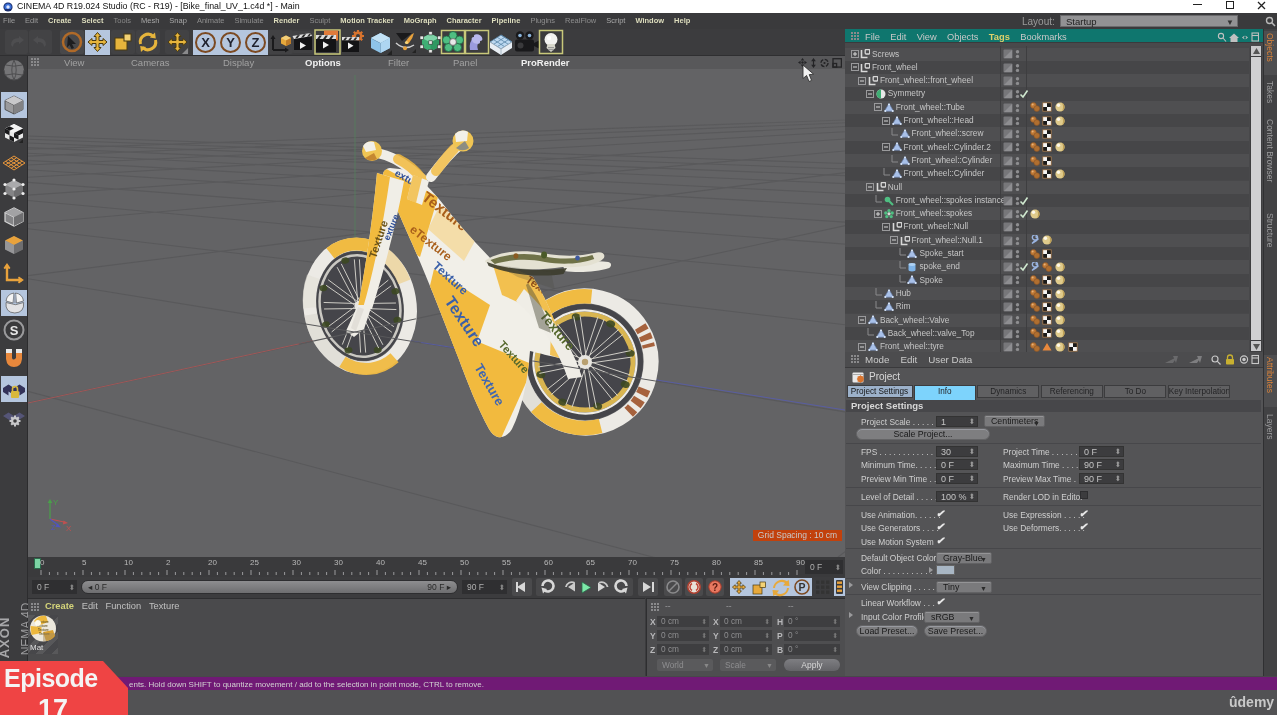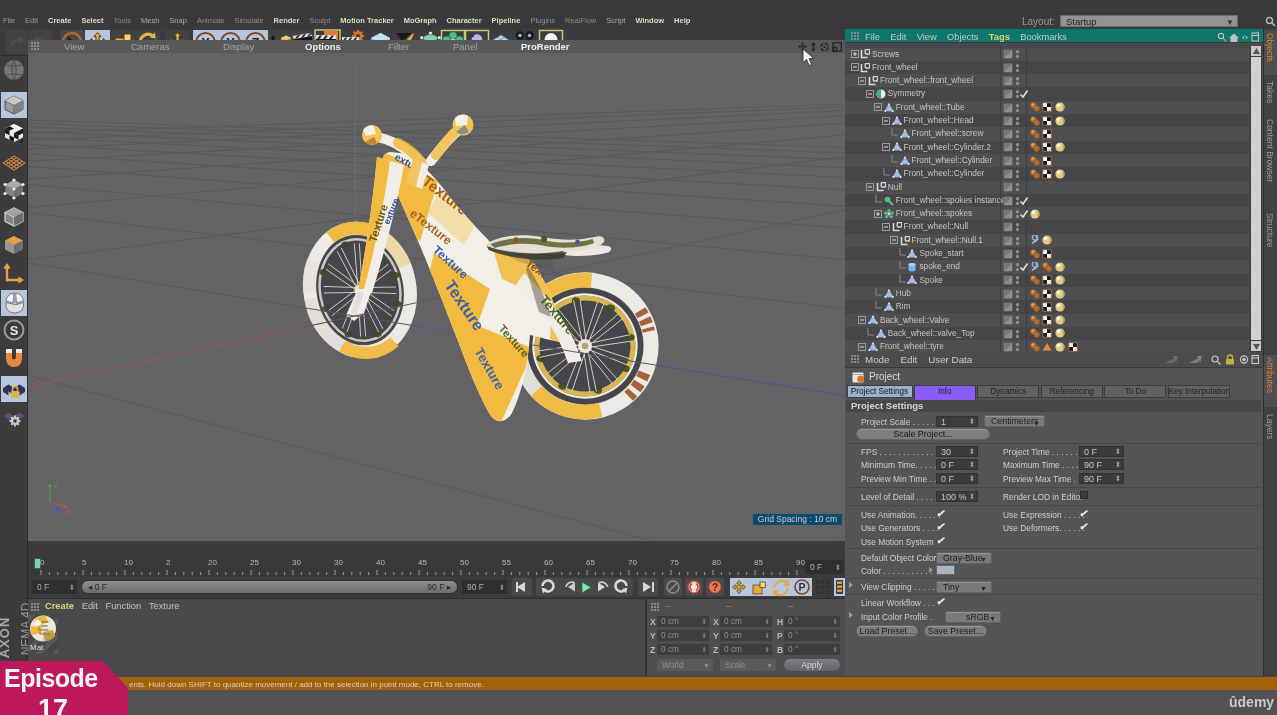--- a/index.html
+++ b/index.html
@@ -2,20 +2,33 @@
 <html><head><meta charset="utf-8"><style>
 html,body{margin:0;padding:0;width:1277px;height:715px;overflow:hidden;background:#3c3c3e;
 font-family:"Liberation Sans",sans-serif;-webkit-font-smoothing:antialiased}
 *{box-sizing:border-box}
 .abs{position:absolute}
 #root{position:relative;width:1277px;height:715px}
 </style></head>
 <body>
 <div id="root">
 
+<div class="abs" id="titlebar" style="left:0;top:0;width:1277px;height:13px;background:#ffffff;">
+ <svg class="abs" style="left:3px;top:2px" width="10" height="10" viewBox="0 0 10 10">
+        <circle cx="5" cy="5" r="4.6" fill="#1b2f6e"></circle>
+        <path d="M2 7 A3.4 3.4 0 0 1 5 1.6 A3.4 3.4 0 0 1 8 7z" fill="#3a6fd8"></path>
+        <circle cx="5" cy="5" r="1.7" fill="#dfe8ff"></circle>
+      </svg>
+ <div class="abs" style="left:17px;top:0px;height:13px;line-height:13px;font-size:8.8px;color:#111">CINEMA 4D R19.024 Studio (RC - R19) - [Bike_final_UV_1.c4d *] - Main</div>
+ <div class="abs" style="left:1193px;top:4px;width:9px;height:1px;background:#222"></div>
+ <div class="abs" style="left:1226px;top:1px;width:8px;height:8px;border:1.2px solid #222"></div>
+ <svg class="abs" style="left:1257px;top:1px" width="9" height="9" viewBox="0 0 9 9">
+        <path d="M1 1 L8 8 M8 1 L1 8" stroke="#222" stroke-width="1.3"></path>
+      </svg>
+</div>
 
 <div class="abs" id="menubar" style="left:0;top:13px;width:1277px;height:16px;background:#3a3a3c;">
  <div class="abs" style="left:3px;top:0;height:16px;line-height:16px;font-size:7.5px;white-space:nowrap">
   <span style="color:#9b9b9b">File</span><span style="width:10px;display:inline-block"></span><span style="color:#9b9b9b">Edit</span><span style="width:10px;display:inline-block"></span><b style="color:#dedebe">Create</b><span style="width:10px;display:inline-block"></span><b style="color:#dedebe">Select</b><span style="width:10px;display:inline-block"></span><span style="color:#888">Tools</span><span style="width:10px;display:inline-block"></span><span style="color:#a8a8a8">Mesh</span><span style="width:10px;display:inline-block"></span><span style="color:#a8a8a8">Snap</span><span style="width:10px;display:inline-block"></span><span style="color:#8e8e8e">Animate</span><span style="width:10px;display:inline-block"></span><span style="color:#8e8e8e">Simulate</span><span style="width:10px;display:inline-block"></span><b style="color:#dedebe">Render</b><span style="width:10px;display:inline-block"></span><span style="color:#8e8e8e">Sculpt</span><span style="width:10px;display:inline-block"></span><b style="color:#dedebe">Motion Tracker</b><span style="width:10px;display:inline-block"></span><b style="color:#dedebe">MoGraph</b><span style="width:10px;display:inline-block"></span><b style="color:#dedebe">Character</b><span style="width:10px;display:inline-block"></span><b style="color:#dedebe">Pipeline</b><span style="width:10px;display:inline-block"></span><span style="color:#8e8e8e">Plugins</span><span style="width:10px;display:inline-block"></span><span style="color:#8e8e8e">RealFlow</span><span style="width:10px;display:inline-block"></span><span style="color:#a8a8a8">Script</span><span style="width:10px;display:inline-block"></span><b style="color:#dedebe">Window</b><span style="width:10px;display:inline-block"></span><b style="color:#dedebe">Help</b>
  </div>
  <div class="abs" style="left:1022px;top:3px;font-size:10px;color:#9b9b9b">Layout:</div>
  <div class="abs" style="left:1060px;top:2px;width:178px;height:12px;background:#929294;border:1px solid #6a6a6c;color:#1e1e1e;font-size:9.5px;line-height:11px;padding-left:5px">Startup<span style="position:absolute;right:3px;top:1px;color:#333;font-size:8px">▼</span></div>
 
 </div>
 
@@ -287,21 +300,21 @@
               <path d="M12 7.5 v11 M6.5 13 h11 M8.2 9.2 l7.6 7.6 M15.8 9.2 l-7.6 7.6"></path>
             </g>
           </g>
   <circle cx="12" cy="13" r="1.8" fill="#3c3c3e"></circle>
  </g>
 </svg>
 <div class="abs" style="left:-16px;top:574px;transform:rotate(-90deg);transform-origin:center;white-space:nowrap;color:#a8a8aa;font-size:13px;font-weight:bold;letter-spacing:1px">AXON</div>
 <div class="abs" style="left:0px;top:566px;transform:rotate(-90deg);transform-origin:center;white-space:nowrap;color:#9a9a9c;font-size:12px">NEMA 4D</div>
 </div>
 
-<div class="abs" id="viewport" style="left:28px;top:40px;width:817px;height:501px;background:#636365;overflow:hidden">
+<div class="abs" id="viewport" style="left:28px;top:56px;width:817px;height:501px;background:#636365;overflow:hidden">
 <div class="abs" style="left:0;top:0;width:817px;height:13px;background:#58585a">
  <svg class="abs" style="left:3px;top:2px" width="9" height="9">
           <g fill="#8a8a8c">
             <rect x="0" y="0" width="2" height="2"></rect>
             <rect x="3" y="0" width="2" height="2"></rect>
             <rect x="6" y="0" width="2" height="2"></rect>
             <rect x="0" y="3" width="2" height="2"></rect>
             <rect x="3" y="3" width="2" height="2"></rect>
             <rect x="6" y="3" width="2" height="2"></rect>
             <rect x="0" y="6" width="2" height="2"></rect>
@@ -462,21 +475,21 @@
           <path d="M0 -20 l-2.4 4 4.8 0z" fill="#4aa04a"></path>
   <text x="3" y="-14" font-size="8" fill="#4aa04a" font-family="Liberation Sans,sans-serif">Y</text>
   <path d="M0 0 L14 3" stroke="#c05050" stroke-width="1.2"></path>
           <path d="M18 4 l-4.5 -2.6 -0.6 4.2z" fill="#c05050"></path>
   <text x="16" y="12" font-size="8" fill="#c05050" font-family="Liberation Sans,sans-serif">X</text>
   <path d="M0 0 L8 6" stroke="#5055c0" stroke-width="1.2"></path>
           <path d="M11 8.5 l-3.4 -4 -2.2 3.2z" fill="#5055c0"></path>
   <text x="1" y="11" font-size="7" fill="#5055c0" font-family="Liberation Sans,sans-serif">Z</text>
  </g>
 </svg>
-<div class="abs" style="left:725px;top:474px;width:89px;height:11px;background:#0c4a6e;color:#c8c8c8;font-size:8.5px;line-height:11px;text-align:center">Grid Spacing : 10 cm</div>
+<div class="abs" style="left:725px;top:474px;width:89px;height:11px;background:#c2410c;color:#c8c8c8;font-size:8.5px;line-height:11px;text-align:center">Grid Spacing : 10 cm</div>
 <svg class="abs" style="left:774px;top:8px" width="13" height="19" viewBox="0 0 13 19">
         <path d="M1 1 L1 14.5 L4.6 11.5 L7 17.5 L9.6 16.4 L7.2 10.6 L11.6 10.2 Z" fill="#f2f2f2" stroke="#333" stroke-width="0.9"></path>
       </svg>
 </div>
 
 <div class="abs" id="om" style="left:845px;top:29px;width:418px;height:323px;background:#49494b;overflow:hidden">
 <div class="abs" style="left:0;top:0;width:418px;height:14px;background:#0f766e;border-bottom:1px solid #3a3a3c">
 <svg class="abs" style="left:6px;top:3px" width="9" height="9">
           <g fill="#8a8a8c">
             <rect width="2" height="2"></rect>
@@ -1379,21 +1392,21 @@
 </svg>
 </div>
 <svg class="abs" style="left:7px;top:19px" width="12" height="12" viewBox="0 0 12 12">
         <rect x="0.5" y="1.5" width="11" height="10" rx="1" fill="#e8e8e8"></rect>
         <path d="M0.5 3.5 h11" stroke="#999" stroke-width="0.8"></path>
         <circle cx="8.5" cy="8" r="3.2" fill="#d8742e"></circle>
         <path d="M8.5 4.4 v7.2 M4.9 8 h7.2 M6 5.5 l5 5 M11 5.5 l-5 5" stroke="#d8742e" stroke-width="1"></path>
       </svg>
 <div class="abs" style="left:24px;top:17px;height:15px;line-height:15px;font-size:10px;color:#d8d8d8">Project</div>
 <div class="abs" style="left:1.5px;top:33px;width:66.0px;height:13px;background:#9cb1ca;border:1px solid #3c3c3e;color:#141414;font-size:8.2px;line-height:12px;text-align:center;white-space:nowrap;overflow:hidden">Project Settings</div>
-<div class="abs" style="left:68.7px;top:33px;width:62.3px;height:26px;background:#8b5cf6;border:1px solid #3c3c3e;color:#242426;font-size:8.2px;line-height:12px;text-align:center;white-space:nowrap;overflow:hidden">Info</div>
+<div class="abs" style="left:68.7px;top:33px;width:62.3px;height:26px;background:#7dd3fc;border:1px solid #3c3c3e;color:#242426;font-size:8.2px;line-height:12px;text-align:center;white-space:nowrap;overflow:hidden">Info</div>
 <div class="abs" style="left:132.2px;top:33px;width:62.3px;height:13px;background:#606062;border:1px solid #3c3c3e;color:#242426;font-size:8.2px;line-height:12px;text-align:center;white-space:nowrap;overflow:hidden">Dynamics</div>
 <div class="abs" style="left:195.7px;top:33px;width:62.3px;height:13px;background:#606062;border:1px solid #3c3c3e;color:#242426;font-size:8.2px;line-height:12px;text-align:center;white-space:nowrap;overflow:hidden">Referencing</div>
 <div class="abs" style="left:259.2px;top:33px;width:62.3px;height:13px;background:#606062;border:1px solid #3c3c3e;color:#242426;font-size:8.2px;line-height:12px;text-align:center;white-space:nowrap;overflow:hidden">To Do</div>
 <div class="abs" style="left:322.7px;top:33px;width:62.3px;height:13px;background:#606062;border:1px solid #3c3c3e;color:#242426;font-size:8.2px;line-height:12px;text-align:center;white-space:nowrap;overflow:hidden">Key Interpolation</div>
 <div class="abs" style="left:1px;top:48px;width:415px;height:12px;background:#47474a;color:#d8d8d8;font-size:9.5px;font-weight:bold;line-height:12px;padding-left:5px">Project Settings</div>
 <div class="abs" style="left:16px;top:64.5px;height:10px;line-height:10px;font-size:8.4px;color:#cfcfcf;white-space:nowrap">Project Scale . . . . . .</div>
 <div class="abs" style="left:91px;top:63.5px;width:42px;height:11px;background:#3c3c3e;border:1px solid #333;color:#c4c4c4;font-size:9px;line-height:9px;padding:1px 0 0 4px">1<span style="position:absolute;right:2px;top:0px;color:#9a9a9a;font-size:7.5px">⬍</span></div>
 <div class="abs" style="left:139px;top:63.0px;width:61px;height:12px;background:#7a7a7c;border-radius:2px;border:1px solid #626264;color:#1a1a1a;font-size:8.8px;line-height:11px;padding-left:6px;box-shadow:inset 0 1px 0 #949496">Centimeters<span style="position:absolute;right:4px;top:1.5px;color:#2a2a2a;font-size:7px">▼</span></div>
 <div class="abs" style="left:11px;top:76.0px;width:134px;height:12px;background:#7e7e80;border-radius:6px;border:1px solid #646466;color:#1a1a1a;font-size:8.8px;line-height:11px;text-align:center;box-shadow:inset 0 1px 0 #989aa0">Scale Project...</div>
 <div class="abs" style="left:1px;top:91.0px;width:415px;height:1px;background:#47474a"></div>
@@ -1433,21 +1446,21 @@
 <div class="abs" style="left:91px;top:212.5px;width:19px;height:10px;background:#a8b6c4;border:1px solid #666"></div>
 <div class="abs" style="left:1px;top:226.0px;width:415px;height:1px;background:#47474a"></div>
 <div class="abs" style="left:4px;top:230px;width:0;height:0;border-left:4px solid #9a9a9c;border-top:3px solid transparent;border-bottom:3px solid transparent"></div>
 <div class="abs" style="left:16px;top:229.5px;height:10px;line-height:10px;font-size:8.4px;color:#cfcfcf;white-space:nowrap">View Clipping . . . . . .</div>
 <div class="abs" style="left:91px;top:228.5px;width:56px;height:12px;background:#7a7a7c;border-radius:2px;border:1px solid #626264;color:#1a1a1a;font-size:8.8px;line-height:11px;padding-left:6px;box-shadow:inset 0 1px 0 #949496">Tiny<span style="position:absolute;right:4px;top:1.5px;color:#2a2a2a;font-size:7px">▼</span></div>
 <div class="abs" style="left:1px;top:242.0px;width:415px;height:1px;background:#47474a"></div>
 <div class="abs" style="left:16px;top:246.0px;height:10px;line-height:10px;font-size:8.4px;color:#cfcfcf;white-space:nowrap">Linear Workflow . . .</div>
 <div class="abs" style="left:91px;top:244.0px;color:#e8e8e8;font-size:10px;font-style:italic;font-weight:bold">✔</div>
 <div class="abs" style="left:4px;top:260px;width:0;height:0;border-left:4px solid #9a9a9c;border-top:3px solid transparent;border-bottom:3px solid transparent"></div>
 <div class="abs" style="left:16px;top:259.5px;height:10px;line-height:10px;font-size:8.4px;color:#cfcfcf;white-space:nowrap">Input Color Profile .</div>
-<div class="abs" style="left:100px;top:258.5px;width:56px;height:12px;background:#7a7a7c;border-radius:2px;border:1px solid #626264;color:#1a1a1a;font-size:8.8px;line-height:11px;padding-left:20px;box-shadow:inset 0 1px 0 #949496">sRGB<span style="position:absolute;right:4px;top:1.5px;color:#2a2a2a;font-size:7px">▼</span></div>
+<div class="abs" style="left:79px;top:258.5px;width:56px;height:12px;background:#7a7a7c;border-radius:2px;border:1px solid #626264;color:#1a1a1a;font-size:8.8px;line-height:11px;padding-left:6px;box-shadow:inset 0 1px 0 #949496">sRGB<span style="position:absolute;right:4px;top:1.5px;color:#2a2a2a;font-size:7px">▼</span></div>
 <div class="abs" style="left:11px;top:272.5px;width:62px;height:12px;background:#7e7e80;border-radius:6px;border:1px solid #646466;color:#1a1a1a;font-size:8.8px;line-height:11px;text-align:center;box-shadow:inset 0 1px 0 #989aa0">Load Preset...</div>
 <div class="abs" style="left:79px;top:272.5px;width:63px;height:12px;background:#7e7e80;border-radius:6px;border:1px solid #646466;color:#1a1a1a;font-size:8.8px;line-height:11px;text-align:center;box-shadow:inset 0 1px 0 #989aa0">Save Preset...</div>
 </div>
 
 <div class="abs" id="tabstrip" style="left:1263px;top:29px;width:14px;height:661px;background:#424244;border-left:1px solid #303032">
 <div class="abs" style="left:-1px;top:-16px;width:15px;height:16px;background:#3a3a3c"></div>
 <svg class="abs" style="left:1px;top:-13px" width="11" height="11" viewBox="0 0 11 11">
         <circle cx="4.5" cy="4.5" r="3" fill="none" stroke="#b8b8b8" stroke-width="1.4"></circle>
         <path d="M6.8 6.8 L10 10" stroke="#b8b8b8" stroke-width="1.6"></path>
       </svg>
@@ -1639,24 +1652,24 @@
 <div class="abs" style="left:10px;top:45px;width:52px;height:11px;background:#3e3e40;color:#8e8e90;font-size:8.3px;line-height:11px;padding-left:4px">0 cm<span style="position:absolute;right:2px;top:0px;color:#777;font-size:7px">⬍</span></div>
 <div class="abs" style="left:66px;top:46px;font-size:8.5px;font-weight:bold;color:#b8b8ba">Z</div>
 <div class="abs" style="left:73px;top:45px;width:52px;height:11px;background:#3e3e40;color:#8e8e90;font-size:8.3px;line-height:11px;padding-left:4px">0 cm<span style="position:absolute;right:2px;top:0px;color:#777;font-size:7px">⬍</span></div>
 <div class="abs" style="left:130px;top:46px;font-size:8.5px;font-weight:bold;color:#b8b8ba">B</div>
 <div class="abs" style="left:137px;top:45px;width:56px;height:11px;background:#3e3e40;color:#8e8e90;font-size:8.3px;line-height:11px;padding-left:4px">0 °<span style="position:absolute;right:2px;top:0px;color:#777;font-size:7px">⬍</span></div>
 <div class="abs" style="left:10px;top:60px;width:56px;height:12px;background:#5a5a5c;border-radius:2px;color:#8e8e90;font-size:8.3px;line-height:12px;padding-left:5px">World<span style="position:absolute;right:3px;top:1px;color:#888;font-size:7px">▼</span></div>
 <div class="abs" style="left:73px;top:60px;width:56px;height:12px;background:#5a5a5c;border-radius:2px;color:#8e8e90;font-size:8.3px;line-height:12px;padding-left:5px">Scale<span style="position:absolute;right:3px;top:1px;color:#888;font-size:7px">▼</span></div>
 <div class="abs" style="left:137px;top:60px;width:56px;height:12px;background:#72727a;background:linear-gradient(#7e7e82,#646468);border-radius:6px;color:#d8d8d8;font-size:8.5px;line-height:12px;text-align:center">Apply</div>
 </div>
 
-<div class="abs" id="statusbar" style="left:0;top:676px;width:1277px;height:14px;background:#a16207;border-top:1px solid #48484a">
+<div class="abs" id="statusbar" style="left:0;top:676px;width:1277px;height:14px;background:#701a75;border-top:1px solid #48484a">
       <div class="abs" style="left:129px;top:3px;font-size:8px;color:#d2d2d2;white-space:nowrap">ents. Hold down SHIFT to quantize movement / add to the selection in point mode, CTRL to remove.</div>
     </div>
 
 <div class="abs" id="botband" style="left:0;top:690px;width:1277px;height:25px;background:#525254"></div>
     <div class="abs" style="left:1229px;top:694px;font-size:14px;font-weight:bold;color:#c9c9c9;font-family:'Liberation Sans',sans-serif">ûdemy</div>
 
-<div class="abs" id="banner" style="left:0;top:661px;width:130px;height:54px;background:#be185d;clip-path:polygon(0 0,103px 0,128px 27px,128px 54px,0 54px)">
+<div class="abs" id="banner" style="left:0;top:661px;width:130px;height:54px;background:#ef4444;clip-path:polygon(0 0,103px 0,128px 27px,128px 54px,0 54px)">
       <div class="abs" style="left:4px;top:3px;font-size:25px;font-weight:bold;color:#f4f4f4;letter-spacing:-0.5px">Episode</div>
       <div class="abs" style="left:38px;top:33px;font-size:27px;font-weight:bold;color:#f4f4f4">17</div>
     </div>
 
 </div>
 </body></html>

